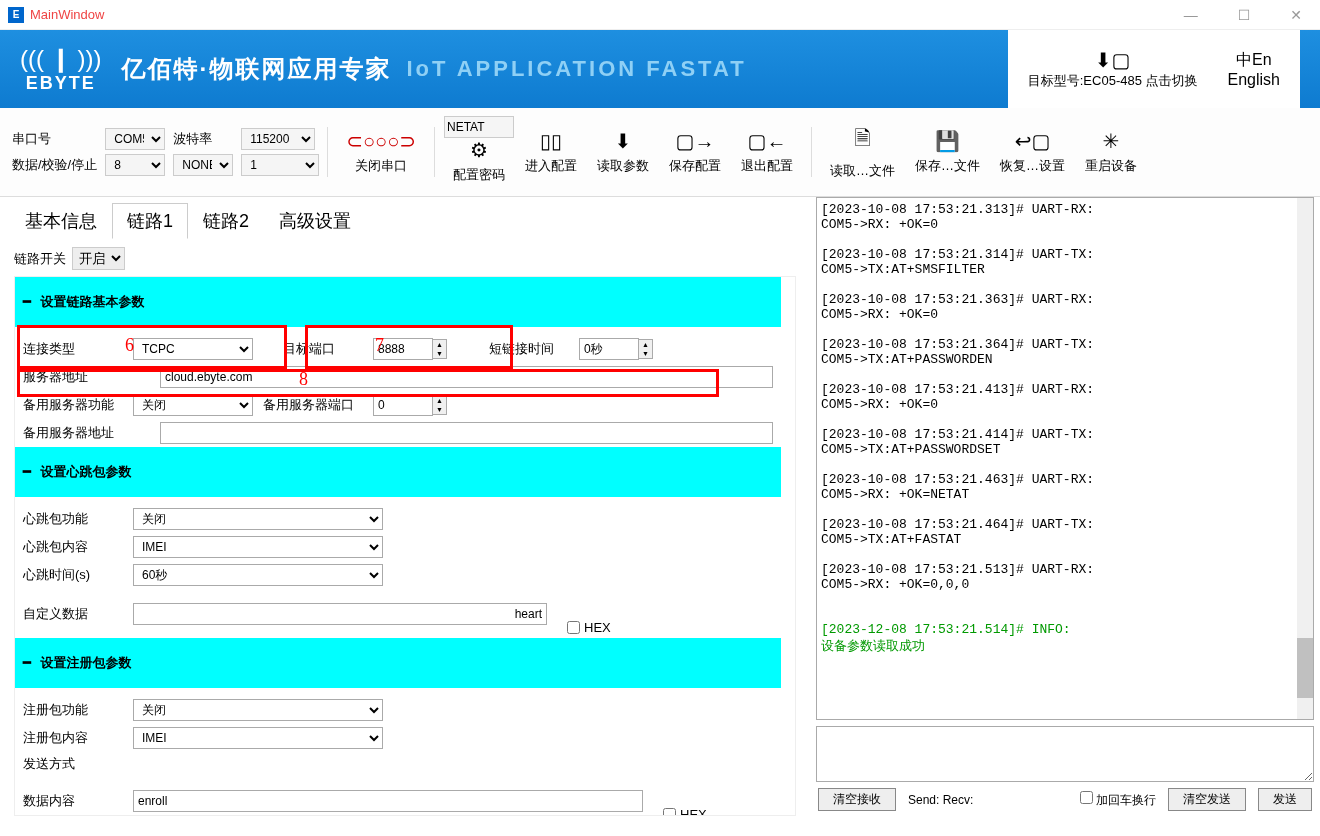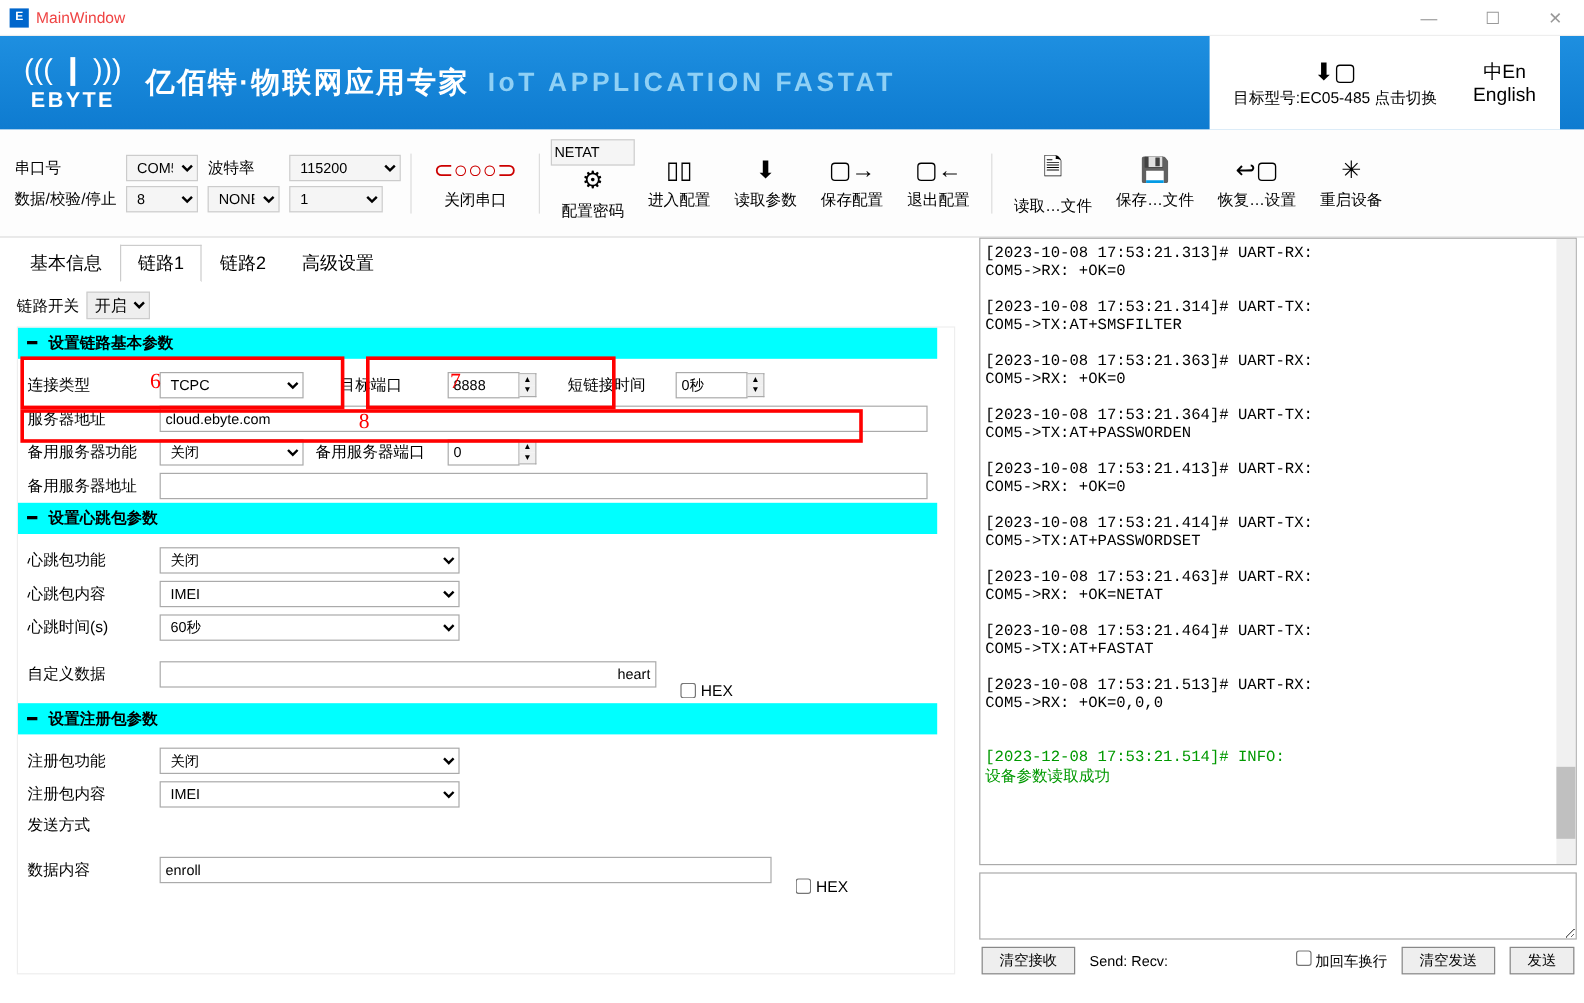--- a/index.html
+++ b/index.html
@@ -21,32 +21,32 @@
 .toolbar { display: flex; align-items: center; padding: 8px 12px; border-bottom: 1px solid #ddd; background: #fdfdfd; }
 .toolbar .serial-group { display: grid; grid-template-columns: auto auto auto auto; gap: 4px 8px; align-items: center; font-size: 13px; }
 .toolbar select, .toolbar input { font-size: 12px; padding: 2px 4px; border: 1px solid #ccc; background: #f5f5f5; height: 22px; }
 .toolbar .sep { width: 1px; height: 50px; background: #ddd; margin: 0 8px; }
 .toolbar .tbtn { display: flex; flex-direction: column; align-items: center; font-size: 13px; padding: 4px 10px; cursor: pointer; }
 .toolbar .tbtn .ticon { font-size: 20px; margin-bottom: 4px; }
 .toolbar .netat { width: 70px; border: 1px solid #ccc; padding: 2px; font-size: 12px; }
 .main { display: flex; height: 620px; }
 .leftpane { width: 810px; display: flex; flex-direction: column; }
 .tabs { display: flex; padding: 6px 10px 0 10px; }
-.tabs .tab { padding: 5px 14px; border: 1px solid transparent; font-size: 15px; cursor: pointer; text-align: center; }
+.tabs .tab { padding: 5px 14px; border: 1px solid transparent; font-size: 18px; cursor: pointer; text-align: center; }
 .tabs .tab.active { border: 1px solid #ccc; border-bottom: 1px solid #fff; background: #fff; }
 .tabcontent { padding: 8px 14px; overflow: hidden; position: relative; }
 .linkswitch { display: flex; align-items: center; gap: 6px; font-size: 13px; margin-bottom: 6px; }
 .linkswitch select { background: #eee; border: 1px solid #ccc; padding: 2px; }
 .scrollbody { border: 1px solid #eee; position: relative; height: 540px; overflow-y: auto; padding-right: 14px; }
-.section-hdr { background: #00ffff; font-size: 13px; font-weight: bold; padding: 4px 8px; margin: 0 0 8px 0; }
+.section-hdr { background: #00ffff; font-size: 13px; font-weight: bold; padding: 16px 8px; margin: 0 0 8px 0; }
 .section-hdr::before { content: "━"; margin-right: 6px; }
 .formrow { display: flex; align-items: center; padding: 3px 8px; font-size: 13px; gap: 10px; }
 .formrow label { width: 100px; flex-shrink: 0; }
 .formrow select, .formrow input[type=text] { border: 1px solid #aaa; padding: 2px 4px; font-size: 12px; height: 22px; background: #fff; }
-.formrow .wide { flex: 1; }
+.formrow .wide { flex: 1; margin-left: 27px; }
 .formrow .w120 { width: 120px; }
 .formrow .w250 { width: 250px; }
 .spinner { display: flex; align-items: center; }
 .spinner input { width: 60px; }
 .spinner .spinbtns { display: flex; flex-direction: column; border: 1px solid #aaa; border-left: none; }
 .spinner .spinbtns span { font-size: 7px; line-height: 9px; padding: 0 3px; cursor: pointer; background: #f0f0f0; }
 .redbox { border: 3px solid #ff0000; position: absolute; pointer-events: none; }
 .rednum { position: absolute; color: #ff0000; font-size: 18px; font-weight: normal; font-family: serif; }
 .hex-chk { margin-left: 10px; display: flex; align-items: center; gap: 4px; margin-top: 28px; }
 .rightpane { flex: 1; display: flex; flex-direction: column; padding: 0 6px 6px 6px; }
@@ -89,21 +89,21 @@
       <span>English</span>
     </div>
   </div>
 </div>
 
 <div class="toolbar">
   <div class="serial-group">
     <span>串口号</span>
     <select style="width:60px;"><option>COM5</option></select>
     <span>波特率</span>
-    <select style="width:93px;"><option>115200</option></select>
+    <select style="width:74px;"><option>115200</option></select>
     <span>数据/校验/停止</span>
     <select style="width:60px;"><option>8</option></select>
     <select style="width:60px;"><option>NONE</option></select>
     <select style="width:78px;"><option>1</option></select>
   </div>
   <div class="sep"></div>
   <div class="tbtn">
     <span class="ticon" style="color:#cc0000;">⊂○○○⊃</span>
     <span>关闭串口</span>
   </div>
@@ -171,21 +171,21 @@
             <label>连接类型</label>
             <select class="w120"><option>TCPC</option></select>
             <label style="width:80px;margin-left:20px;">目标端口</label>
             <div class="spinner">
               <input type="text" value="8888" style="">
               <div class="spinbtns">
                   <span>▲</span>
                   <span>▼</span>
                 </div>
             </div>
-            <label style="width:80px;margin-left:16px;">短链接时间</label>
+            <label style="width:80px;margin-left:32px;">短链接时间</label>
             <div class="spinner">
               <input type="text" value="0秒" style="">
               <div class="spinbtns">
                   <span>▲</span>
                   <span>▼</span>
                 </div>
             </div>
           </div>
           <div class="formrow">
             <label>服务器地址</label>

